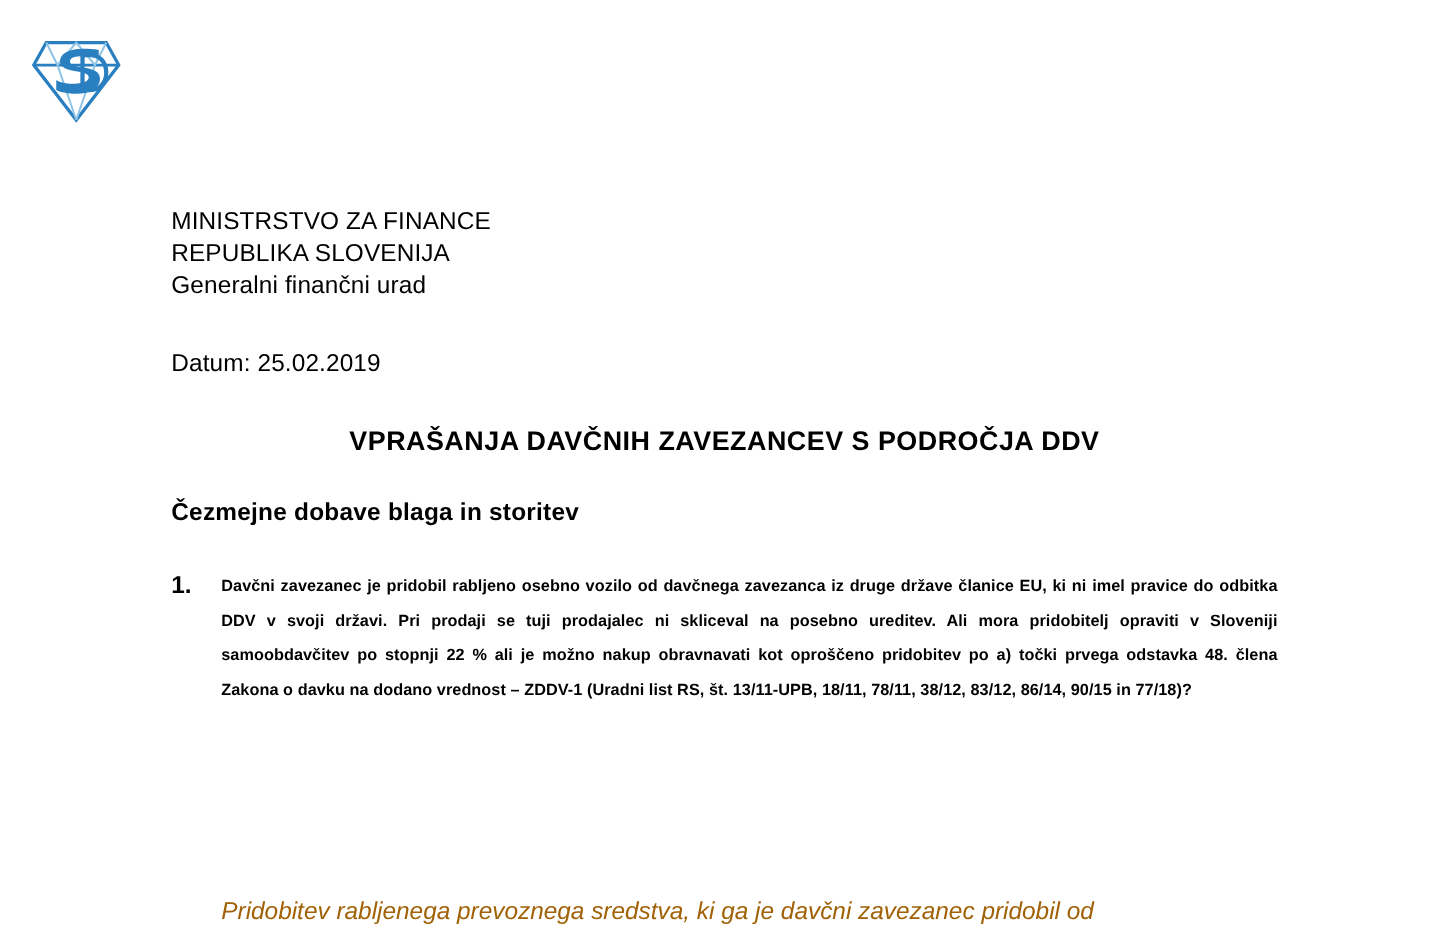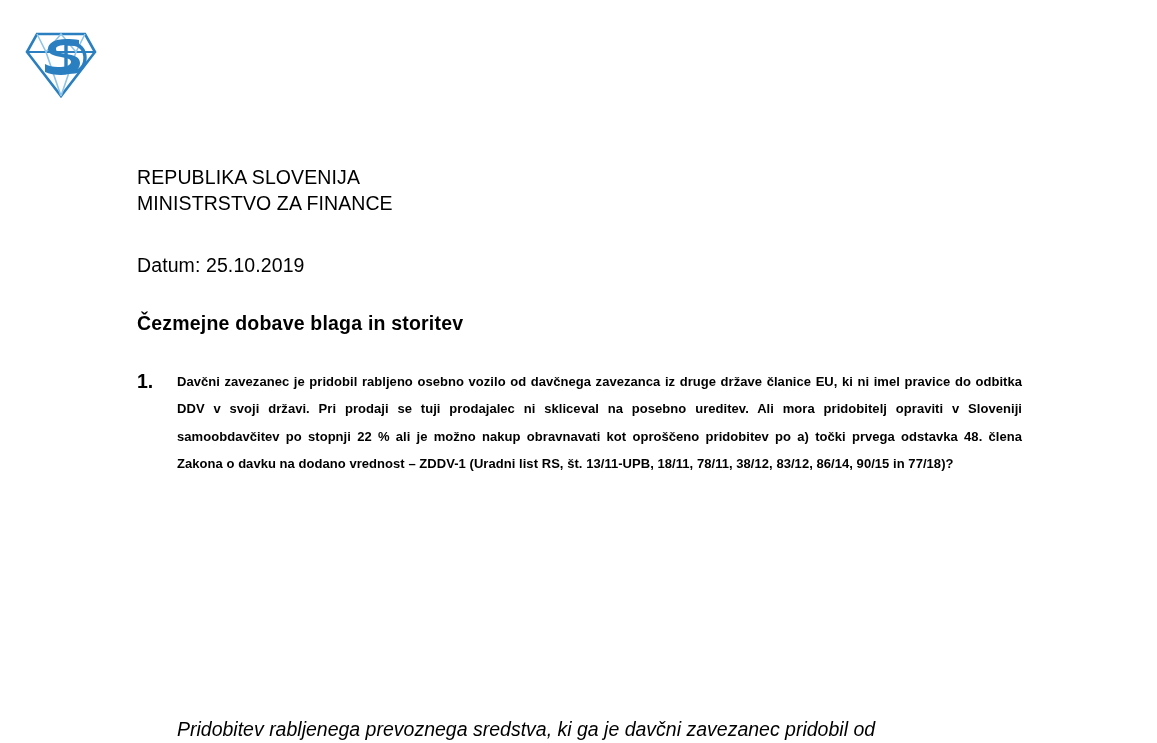--- a/index.html
+++ b/index.html
@@ -84,21 +84,21 @@
     text-justify: inter-word;
     letter-spacing: 0.05px;
   }
   .answer-para {
     margin-top: 28px;
     font-size: 19.5px;
     font-style: italic;
     line-height: 27.5px;
     text-align: justify;
     padding-left: 40px;
-    color: #000000;
+    color: #a16207;
   }
   
   .clip-bottom {
     position: absolute;
     left: 137px;
     top: 716px;
     width: 885px;
     height: 27px;
     overflow: hidden;
   }
@@ -128,28 +128,30 @@
                  C51 47 58 42 58 35 C58 29 52 27 44 26 C38 25 34 24 34 21
                  C34 18 38 17 45 17 C49 17 54 18 57 19 L57 12 C53 11 49 11 44 11 Z" fill="#2a7fc1"></path>
         <path d="M44 16 L44 44 L50 44 C58 44 63 38 63 30 C63 22 58 16 50 16 Z" fill="none" stroke="#2a7fc1" stroke-width="3.4"></path>
       </g>
     </svg>
   </div>
 
   <div class="doc">
 
     <div class="org-block">
+      <div>MINISTRSTVO ZA FINANCE</div>
       <div>REPUBLIKA SLOVENIJA</div>
-      <div>MINISTRSTVO ZA FINANCE</div>
+      <div>Generalni finančni urad</div>
     </div>
 
     <div class="ref-block">
-      <div>Datum: 25.10.2019</div>
+      <div>Datum: 25.02.2019</div>
     </div>
 
+    <div class="main-title">VPRAŠANJA DAVČNIH ZAVEZANCEV S PODROČJA DDV</div>
 
     <div class="section-heading">Čezmejne dobave blaga in storitev</div>
 
     <div class="q-item">
       <div class="q-num">1.</div>
       <div class="q-text">Davčni zavezanec je pridobil rabljeno osebno vozilo od davčnega zavezanca iz druge države članice EU, ki ni imel pravice do odbitka DDV v svoji državi. Pri prodaji se tuji prodajalec ni skliceval na posebno ureditev. Ali mora pridobitelj opraviti v Sloveniji samoobdavčitev po stopnji 22 % ali je možno nakup obravnavati kot oproščeno pridobitev po a) točki prvega odstavka 48. člena Zakona o davku na dodano vrednost – ZDDV-1 (Uradni list RS, št. 13/11-UPB, 18/11, 78/11, 38/12, 83/12, 86/14, 90/15 in 77/18)?</div>
     </div>
 
   </div>
 

